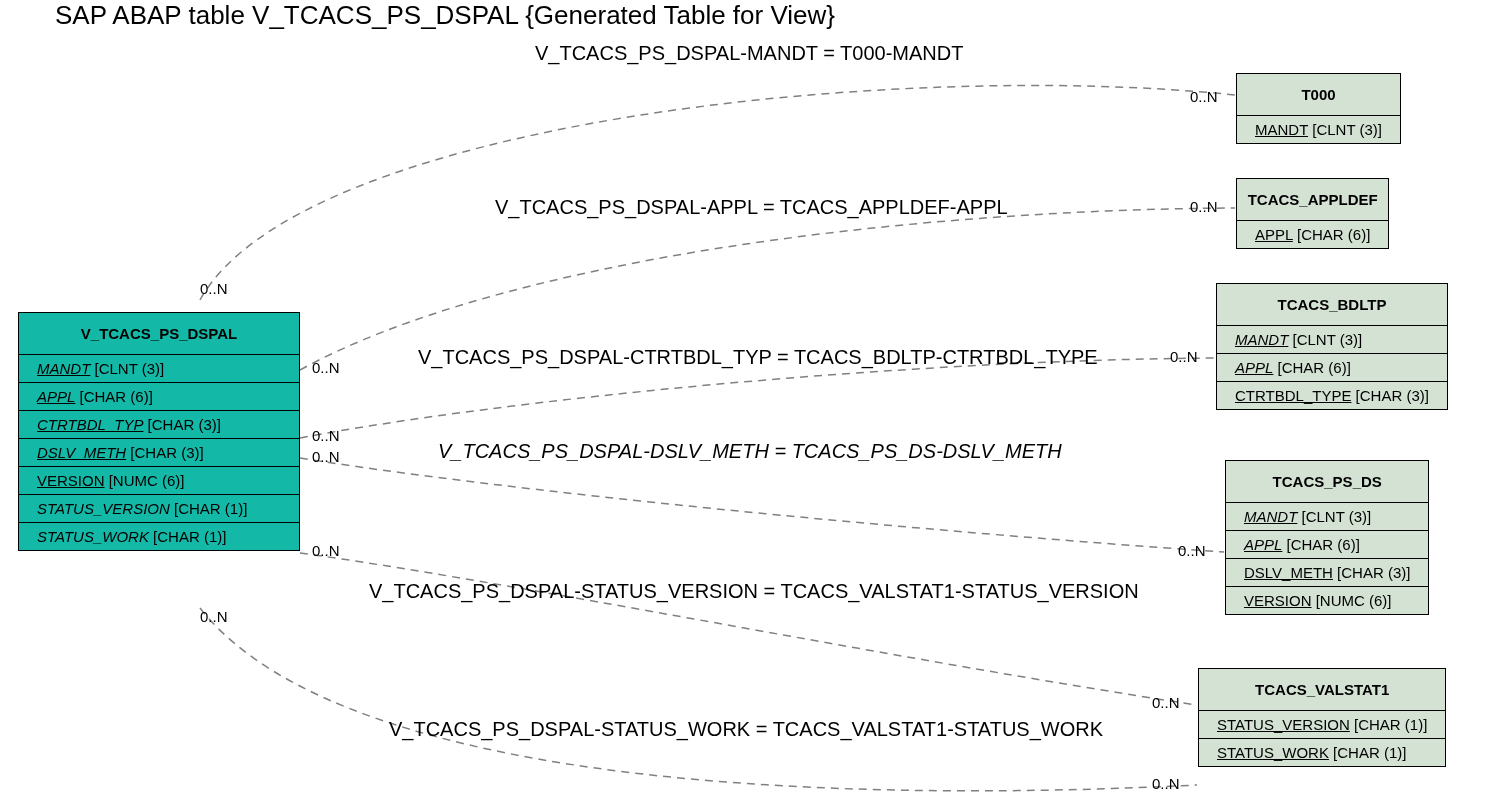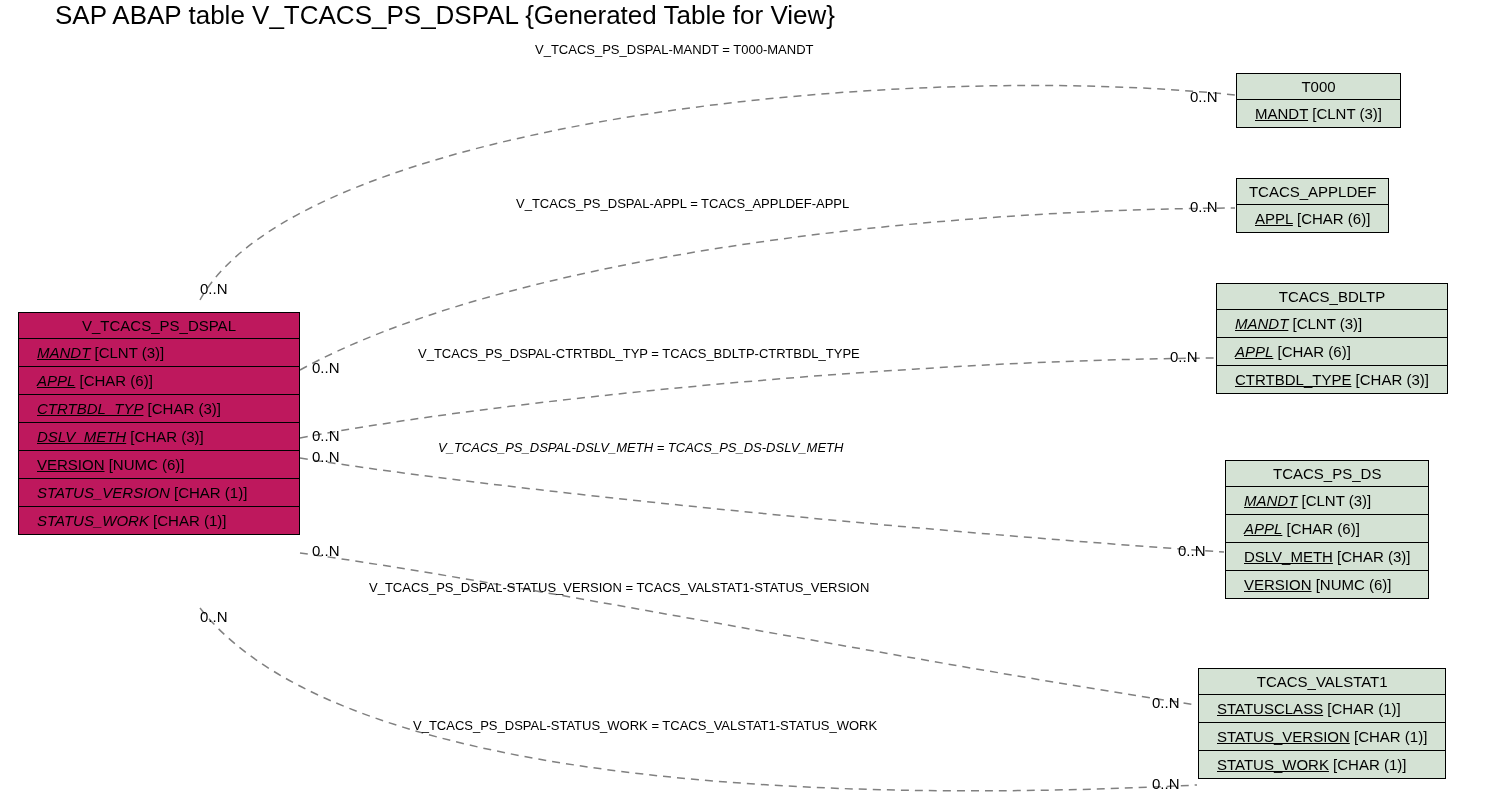--- a/index.html
+++ b/index.html
@@ -20,42 +20,42 @@
     font-weight: 400;
     margin-left: 47px;
   }
   .entity {
     position: absolute;
     border: 1px solid #000;
     background: #d4e2d4;
     font-size: 15px;
   }
   .entity.main {
-    background: #be185d;
+    background: #14b8a6;
   }
   .entity .header {
-    font-weight: normal;
+    font-weight: bold;
     text-align: center;
-    padding: 4px 10px;
+    padding: 12px 10px;
     border-bottom: 1px solid #000;
     white-space: nowrap;
   }
   .entity .row {
     padding: 5px 18px;
     border-bottom: 1px solid #000;
     white-space: nowrap;
   }
   .entity .row:last-child {
     border-bottom: none;
   }
   .u { text-decoration: underline; }
   .i { font-style: italic; }
   .label {
     position: absolute;
-    font-size: 13px;
+    font-size: 20px;
     white-space: nowrap;
   }
   .card {
     position: absolute;
     font-size: 15px;
     white-space: nowrap;
   }
   svg.connector {
     position: absolute;
     left: 0;
@@ -117,32 +117,31 @@
     </div>
     <div class="entity" style="left: 1225px; top: 460px;">
       <div class="header">TCACS_PS_DS</div>
       <div class="row"><span class="u i">MANDT</span> [CLNT (3)]</div>
       <div class="row"><span class="u i">APPL</span> [CHAR (6)]</div>
       <div class="row"><span class="u">DSLV_METH</span> [CHAR (3)]</div>
       <div class="row"><span class="u">VERSION</span> [NUMC (6)]</div>
     </div>
     <div class="entity" style="left: 1198px; top: 668px;">
       <div class="header">TCACS_VALSTAT1</div>
-      <div class="row"><span class="u">STATUSCLASS</span> [CHAR (1)]</div>
       <div class="row"><span class="u">STATUS_VERSION</span> [CHAR (1)]</div>
       <div class="row"><span class="u">STATUS_WORK</span> [CHAR (1)]</div>
     </div>
   </div>
 <div id="rel-labels">
     <div class="label" style="left: 535px; top: 42px;">V_TCACS_PS_DSPAL-MANDT = T000-MANDT</div>
-    <div class="label" style="left: 516px; top: 196px;">V_TCACS_PS_DSPAL-APPL = TCACS_APPLDEF-APPL</div>
+    <div class="label" style="left: 495px; top: 196px;">V_TCACS_PS_DSPAL-APPL = TCACS_APPLDEF-APPL</div>
     <div class="label" style="left: 418px; top: 346px;">V_TCACS_PS_DSPAL-CTRTBDL_TYP = TCACS_BDLTP-CTRTBDL_TYPE</div>
     <div class="label" style="left: 438px; top: 440px; font-style: italic;">V_TCACS_PS_DSPAL-DSLV_METH = TCACS_PS_DS-DSLV_METH</div>
     <div class="label" style="left: 369px; top: 544px; margin-top: 36px;">V_TCACS_PS_DSPAL-STATUS_VERSION = TCACS_VALSTAT1-STATUS_VERSION</div>
-    <div class="label" style="left: 389px; top: 718px; margin-left: 24px;">V_TCACS_PS_DSPAL-STATUS_WORK = TCACS_VALSTAT1-STATUS_WORK</div>
+    <div class="label" style="left: 389px; top: 718px;">V_TCACS_PS_DSPAL-STATUS_WORK = TCACS_VALSTAT1-STATUS_WORK</div>
   </div>
 <div id="cardinalities">
     <div class="card" style="left: 200px; top: 280px;">0..N</div>
     <div class="card" style="left: 312px; top: 359px;">0..N</div>
     <div class="card" style="left: 312px; top: 427px;">0..N</div>
     <div class="card" style="left: 312px; top: 448px;">0..N</div>
     <div class="card" style="left: 312px; top: 542px;">0..N</div>
     <div class="card" style="left: 200px; top: 608px;">0..N</div>
     <div class="card" style="left: 1190px; top: 88px;">0..N</div>
     <div class="card" style="left: 1190px; top: 198px;">0..N</div>

